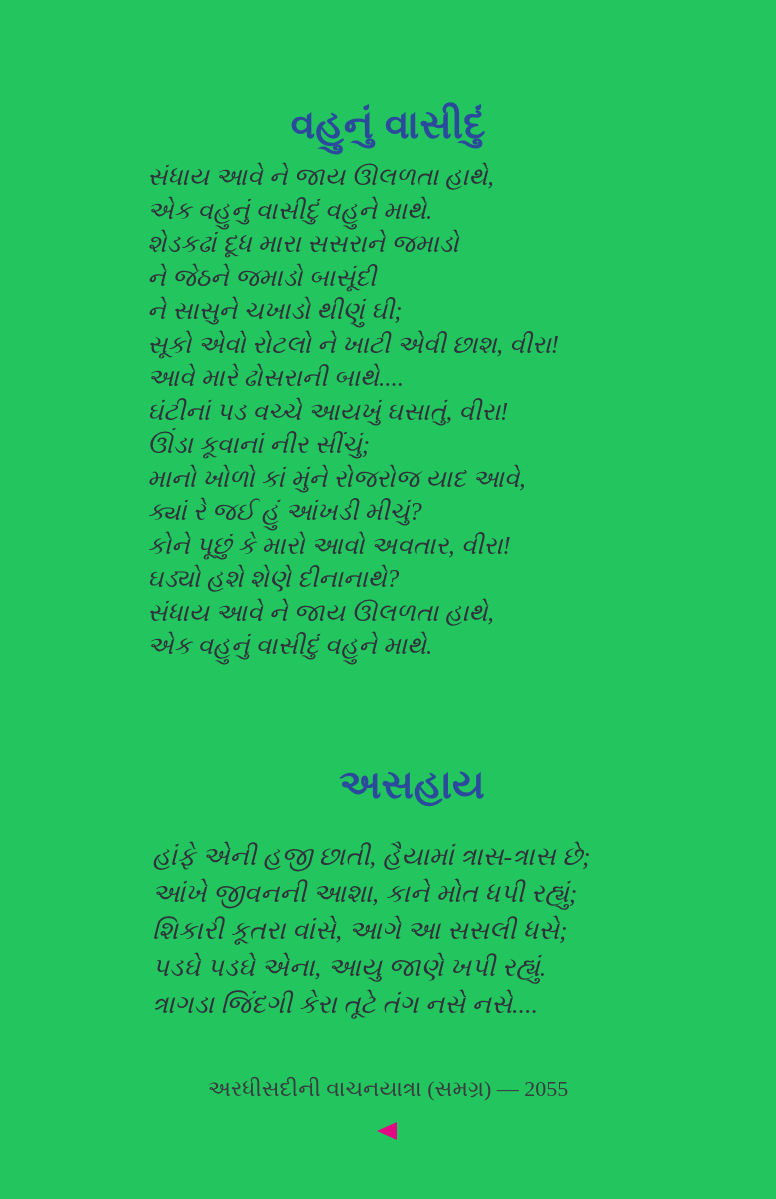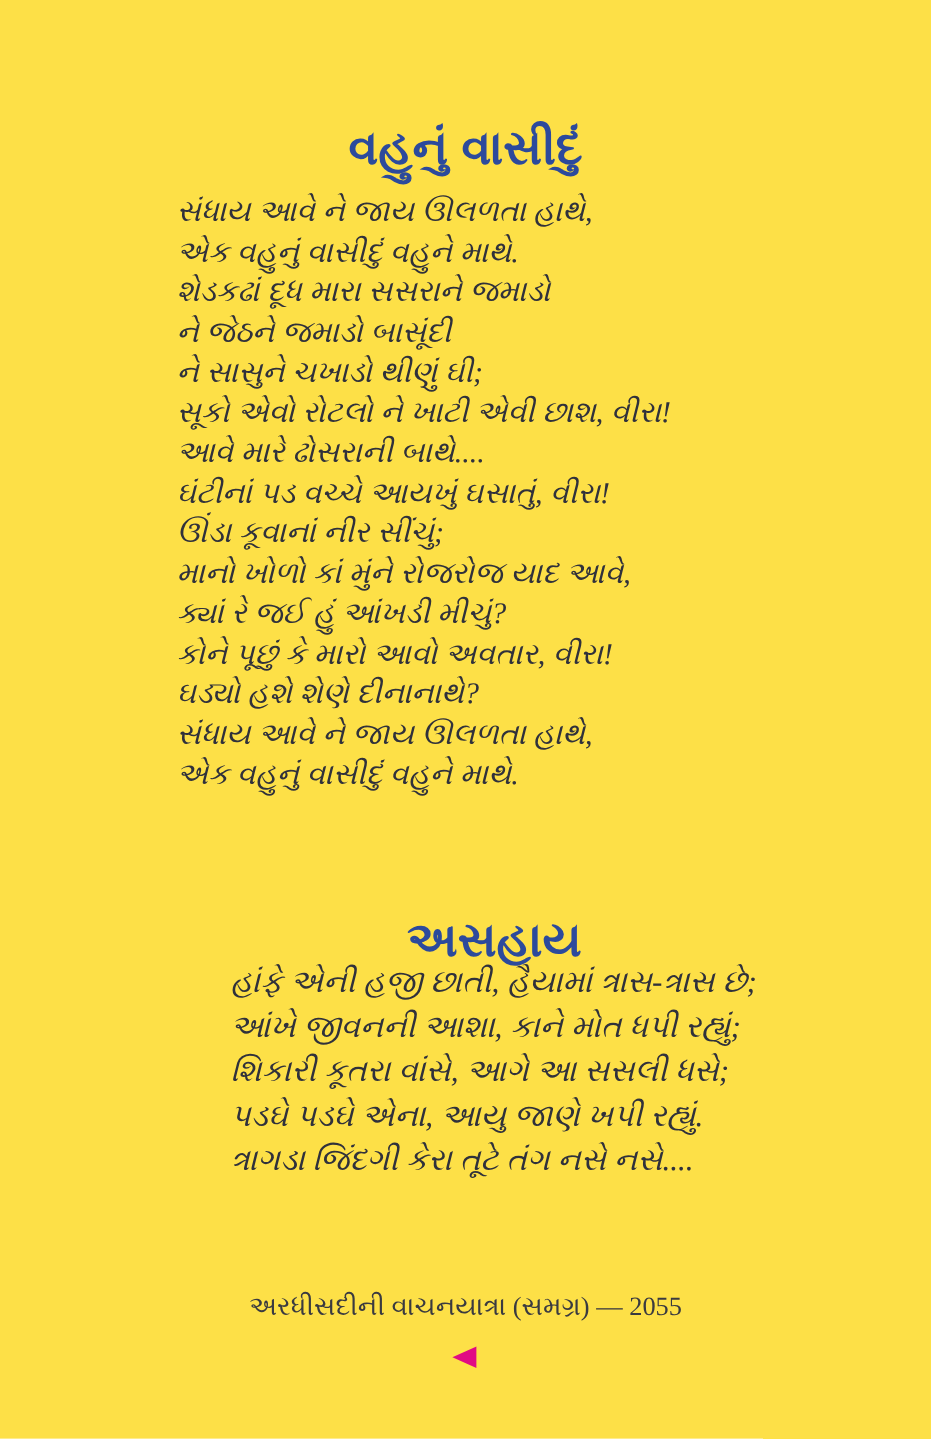--- a/index.html
+++ b/index.html
@@ -4,21 +4,21 @@
 <style>
   html, body {
     margin: 0;
     padding: 0;
     background: #ffffff;
   }
   .page {
     position: relative;
     width: 776px;
     height: 1199px;
-    background: #fde047;
+    background: #22c55e;
     overflow: hidden;
     font-family: "Liberation Serif", "DejaVu Serif", serif;
   }
   .poem-title {
     position: absolute;
     left: 0;
     width: 776px;
     text-align: center;
     color: #2C4A9C;
     font-weight: 700;
@@ -34,24 +34,23 @@
     font-style: italic;
   }
   .poem-1 {
     left: 147px;
     top: 160px;
     font-size: 25px;
     line-height: 33.5px;
   }
   .poem-2 {
     left: 152px;
-    top: 800px;
+    top: 838px;
     font-size: 26px;
     line-height: 37px;
-    margin-left: 40px;
   }
   .poem .line {
     white-space: nowrap;
   }
   .footer-caption {
     position: absolute;
     left: 0;
     top: 1076px;
     width: 776px;
     text-align: center;

